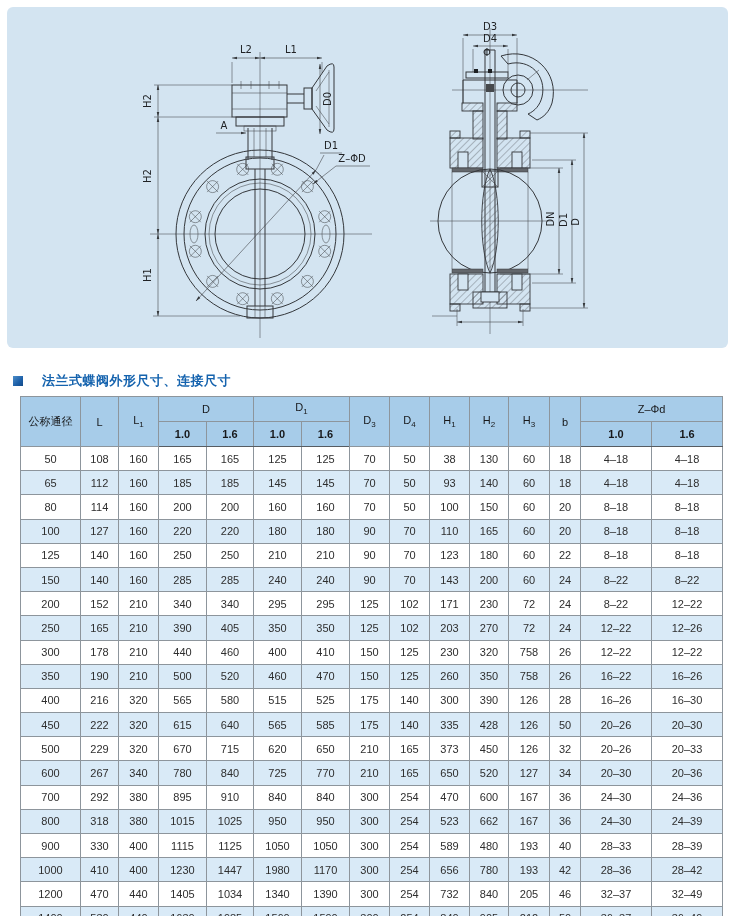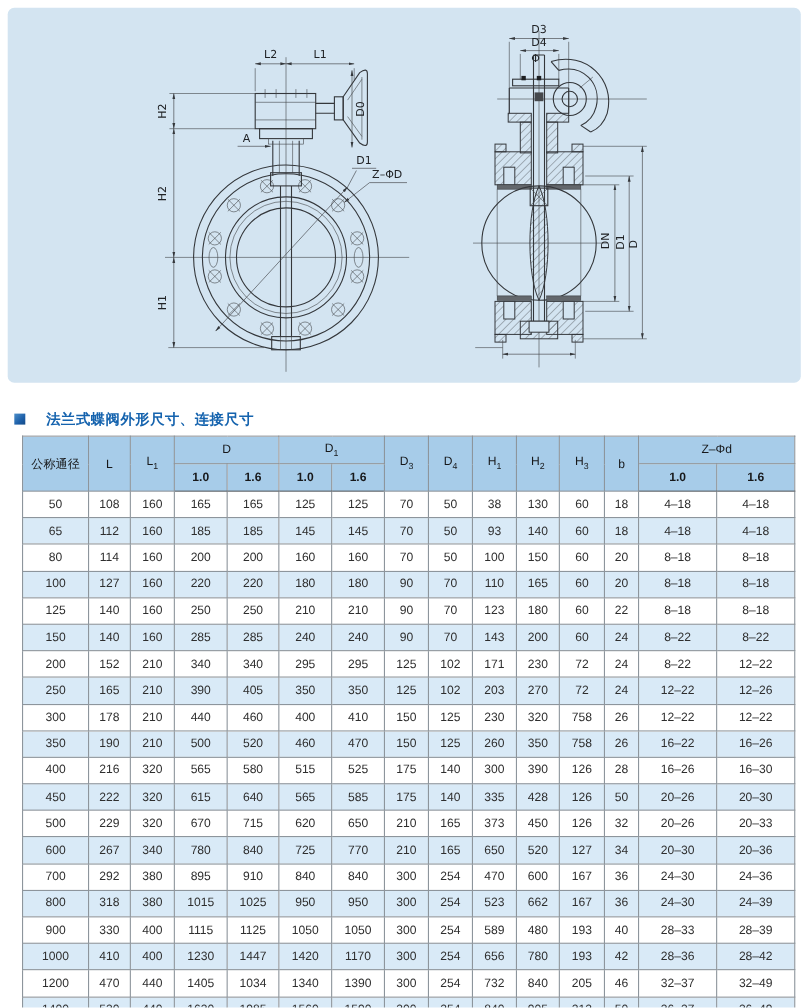--- a/index.html
+++ b/index.html
@@ -621,21 +621,21 @@
         <td>40</td>
         <td>28–33</td>
         <td>28–39</td>
       </tr>
       <tr>
         <td>1000</td>
         <td>410</td>
         <td>400</td>
         <td>1230</td>
         <td>1447</td>
-        <td>1420</td>
+        <td>1980</td>
         <td>1170</td>
         <td>300</td>
         <td>254</td>
         <td>656</td>
         <td>780</td>
         <td>193</td>
         <td>42</td>
         <td>28–36</td>
         <td>28–42</td>
       </tr>

